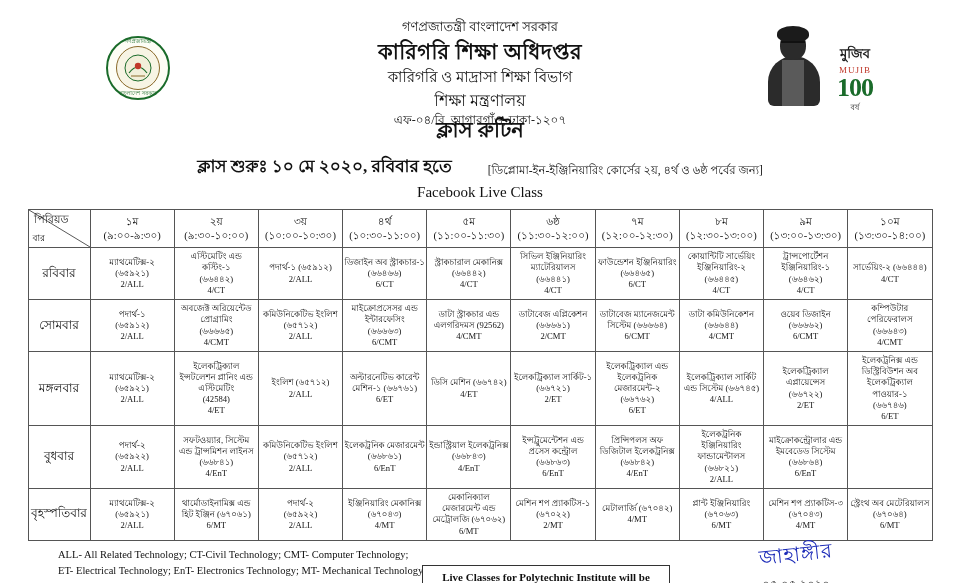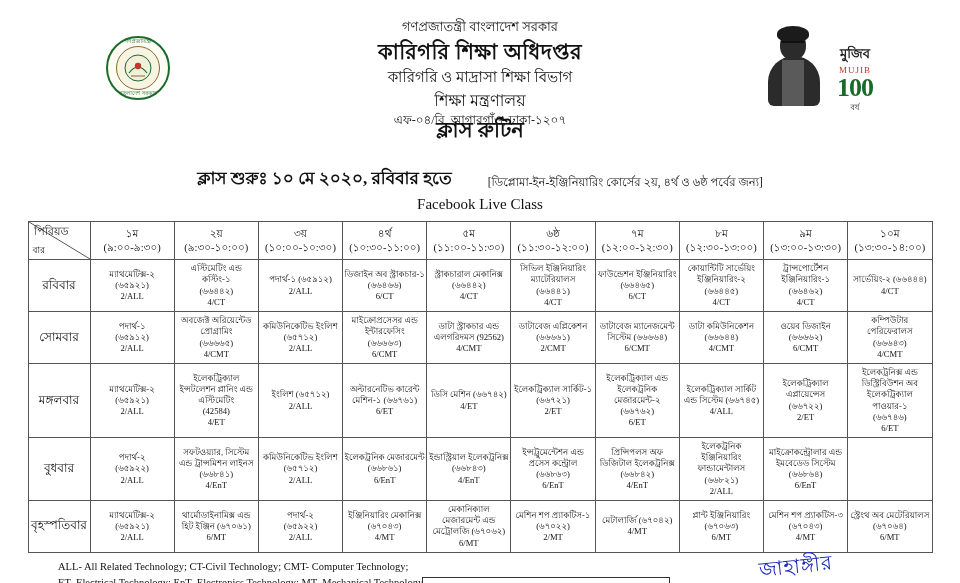--- a/index.html
+++ b/index.html
@@ -75,21 +75,21 @@
     font-size:26px; font-weight:bold; color:#1a6b2a; line-height:1;
     letter-spacing:-1px;
   }
   .mujib-sub { font-size:8px; color:#333; }
 
   
   .title-row { text-align:center; margin-top:0; }
   .routine-title { font-size:21px; font-weight:bold; }
   .subtitle-row {
     display:flex; align-items:flex-end; justify-content:center;
-    gap:36px; margin-top:16px;
+    gap:36px; margin-top:4px;
   }
   .start-date { font-size:17px; font-weight:bold; }
   .course-for { font-size:11.5px; }
   .fb-live { text-align:center; font-size:15px; margin-top:3px; font-weight:500; }
 
   
   table.routine {
     width:905px; margin:8px auto 0 auto;
     border-collapse:collapse; table-layout:fixed;
   }

